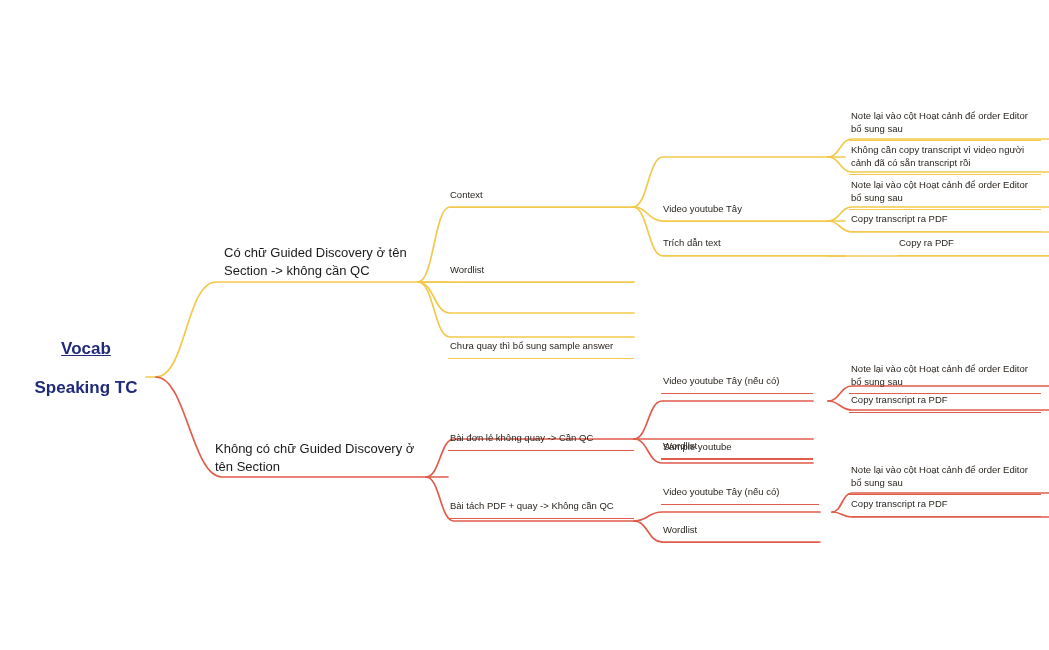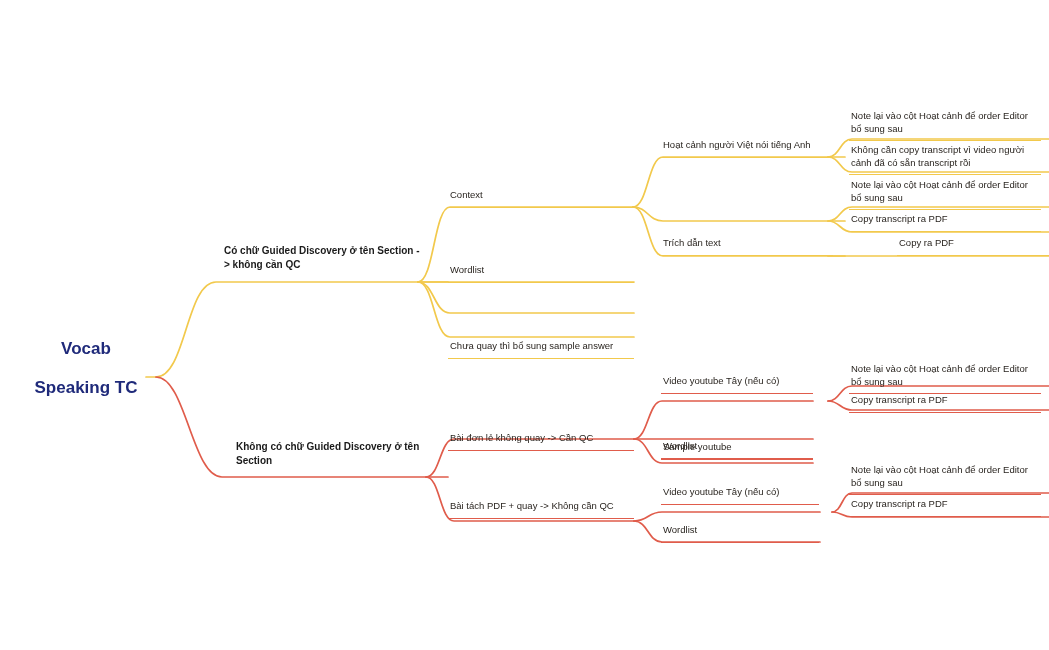--- a/index.html
+++ b/index.html
@@ -43,31 +43,31 @@
     top: 338px;
     width: 136px;
     text-align: center;
   }
   .root-node .label {
     color: #1f2a7a;
     font-weight: bold;
     font-size: 17px;
     line-height: 1.35;
   }
-  .root-line1 { margin-bottom: 16px; }
+  .root-line1 { margin-bottom: 16px; text-decoration: underline; }
 
   
   .lvl1 .label {
     color: #1a1a1a;
-    font-weight: bold;
-    font-size: 10px;
+    font-weight: normal;
+    font-size: 13px;
     line-height: 1.35;
   }
   .n-l1-a { left: 224px; top: 244px; width: 200px; }
-  .n-l1-b { left: 236px; top: 440px; width: 206px; }
+  .n-l1-b { left: 215px; top: 440px; width: 206px; }
 
   
   .ul {
     border-bottom-style: solid;
     border-bottom-width: 1.6px;
     padding-bottom: 5px;
   }
   .ul .label {
     font-size: 9.5px;
     color: #231f20;
@@ -177,22 +177,22 @@
   <div class="node ul gold n-ctx">
     <span class="label">Context</span>
   </div>
   <div class="node ul gold n-wordlist">
     <span class="label">Wordlist</span>
   </div>
   <div class="node ul gold n-chua">
     <span class="label">Chưa quay thì bổ sung sample answer</span>
   </div>
 
-  <div class="node ul gold n-hoatcanh">
-    <span class="label">Hoạt cảnh người Việt nói tiếng Anh</span>
+  <div class="node ul gold n-vidtay">
+    <span class="label">Video youtube Tây</span>
   </div>
   <div class="node ul gold n-trichdan">
     <span class="label">Trích dẫn text</span>
   </div>
 
   <div class="node ul gold n-g4a">
     <span class="label">Note lại vào cột Hoạt cảnh để order Editor bổ sung sau</span>
   </div>
   <div class="node ul gold n-g4b">
     <span class="label">Không cần copy transcript vì video người cảnh đã có sẵn transcript rồi</span>

